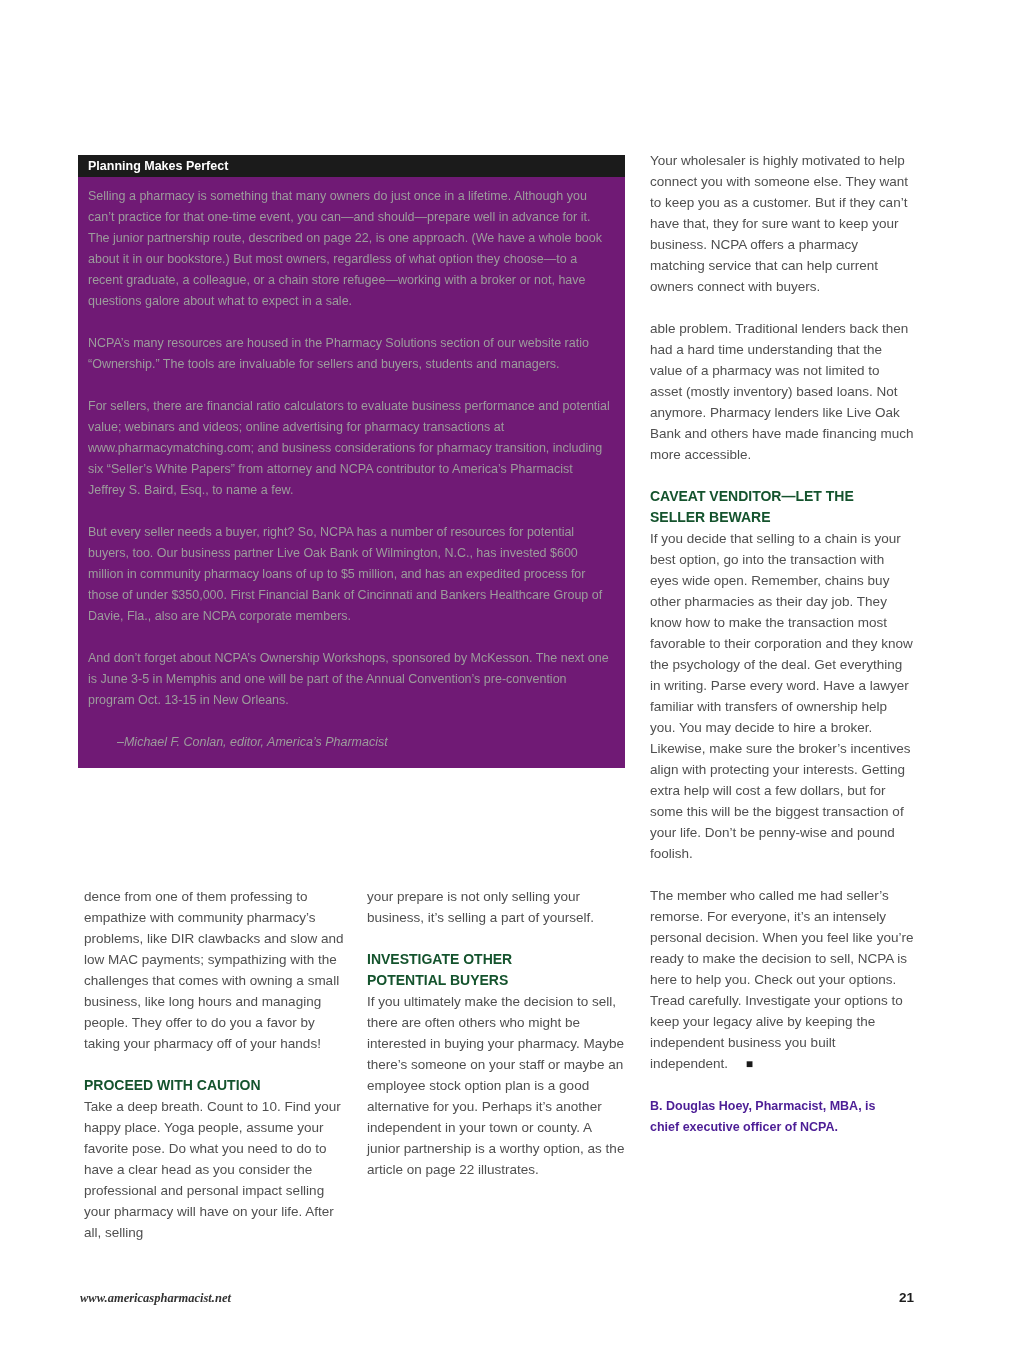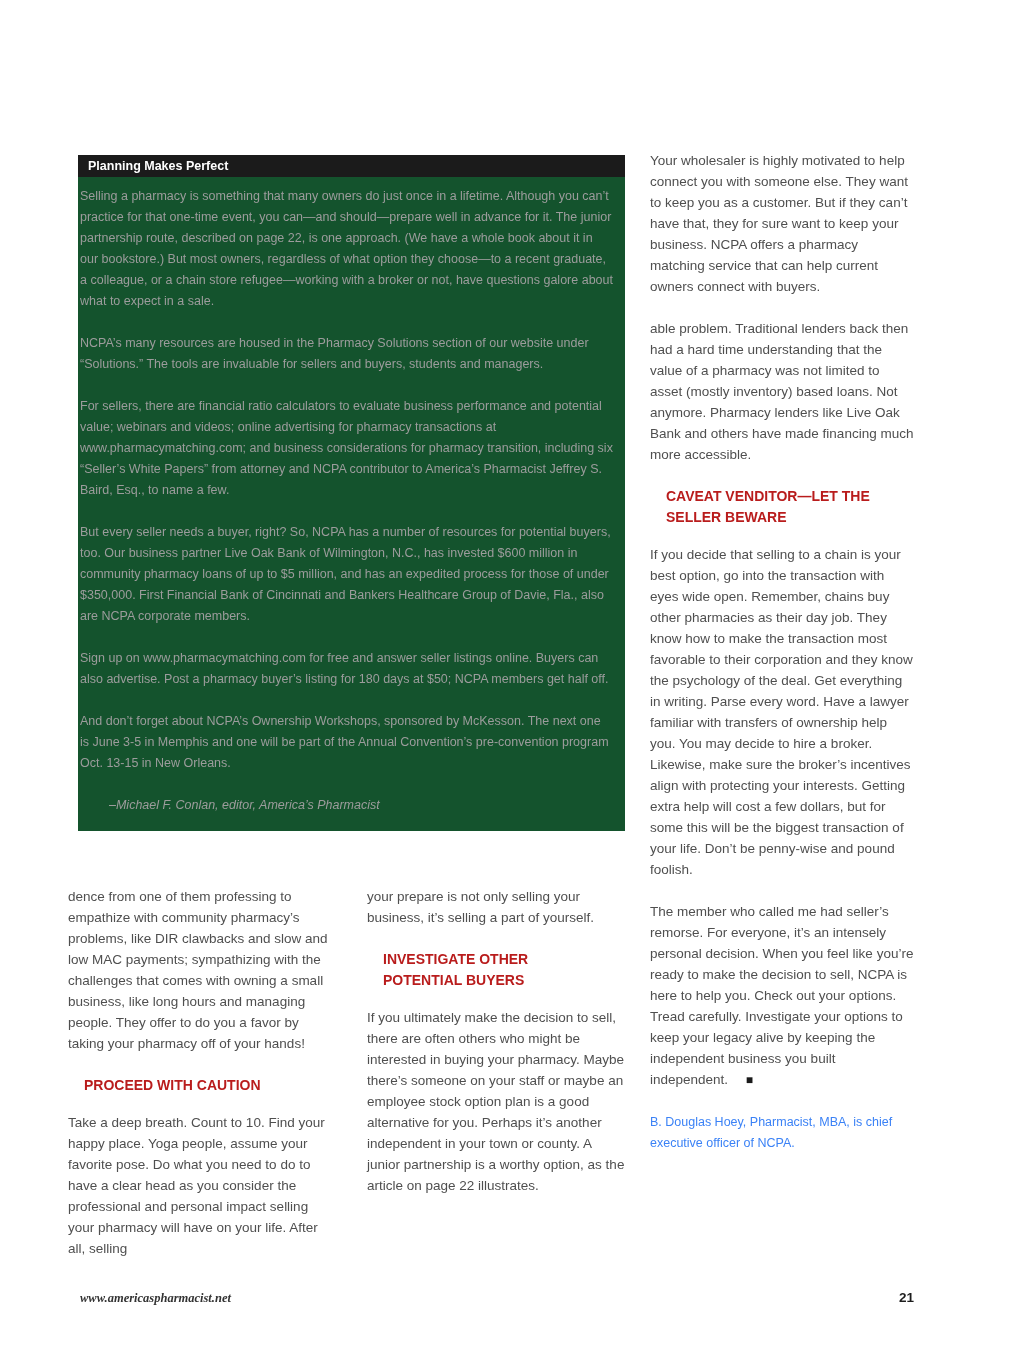--- a/index.html
+++ b/index.html
@@ -19,54 +19,54 @@
   .info-box-header {
     background: #1b1b1b;
     color: #ffffff;
     font-size: 12.5px;
     font-weight: bold;
     line-height: 22px;
     height: 22px;
     padding: 0 10px;
   }
   .info-box-body {
-    background: #14532d;
-    padding: 9px 12px 15px 2px;
+    background: #701a75;
+    padding: 9px 12px 15px 10px;
     color: #9c9c9c;
     font-size: 12.5px;
     line-height: 21px;
   }
   .info-box-body p { margin: 0 0 21px; }
   .info-box-body p:last-child { margin-bottom: 0; margin-left: 29px; }
   .signoff { font-style: italic; }
 
   
   .col {
     position: absolute;
     color: #4f4f4f;
     font-size: 13.5px;
     line-height: 21px;
   }
   .col p { margin: 0 0 21px; }
   .col h3 {
-    color: #b91c1c;
+    color: #14532d;
     font-size: 14px;
     line-height: 21px;
     font-weight: bold;
     white-space: pre-line;
-    margin: 16px;
+    margin: 0;
   }
-  .col-left   { left: 68px;  top: 886px; width: 262px; }
+  .col-left   { left: 84px;  top: 886px; width: 262px; }
   .col-middle { left: 367px; top: 886px; width: 260px; }
   .col-right  { left: 650px; top: 150px; width: 264px; }
 
   .end-mark { color: #1a1a1a; margin-left: 14px; font-size: 12px; }
   .byline {
-    font-weight: normal;
-    color: #3b82f6;
+    font-weight: bold;
+    color: #4c1d95;
     font-size: 12.5px;
     line-height: 21px;
     margin-top: 6px;
     width: 250px;
   }
 
   
   .page-footer {
     position: absolute;
     left: 80px;
@@ -94,24 +94,23 @@
 <body>
 
 <div class="page">
 
   <section class="info-box">
     <header class="info-box-header">
       <span>Planning Makes Perfect</span>
     </header>
     <div class="info-box-body">
       <p>Selling a pharmacy is something that many owners do just once in a lifetime. Although you can’t practice for that one-time event, you can—and should—prepare well in advance for it. The junior partnership route, described on page 22, is one approach. (We have a whole book about it in our bookstore.) But most owners, regardless of what option they choose—to a recent graduate, a colleague, or a chain store refugee—working with a broker or not, have questions galore about what to expect in a sale.</p>
-      <p>NCPA’s many resources are housed in the Pharmacy Solutions section of our website under “Solutions.”  The tools are invaluable for sellers and buyers, students and managers.</p>
+      <p>NCPA’s many resources are housed in the Pharmacy Solutions section of our website ratio “Ownership.”  The tools are invaluable for sellers and buyers, students and managers.</p>
       <p>For sellers, there are financial ratio calculators to evaluate business performance and potential value; webinars and videos; online advertising for pharmacy transactions at www.pharmacymatching.com; and business considerations for pharmacy transition, including six “Seller’s White Papers” from attorney and NCPA contributor to America’s Pharmacist Jeffrey S. Baird, Esq., to name a few.</p>
       <p>But every seller needs a buyer, right? So, NCPA has a number of resources for potential buyers, too. Our business partner Live Oak Bank of Wilmington, N.C., has invested $600 million in community pharmacy loans of up to $5 million, and has an expedited process for those of under $350,000. First Financial Bank of Cincinnati and Bankers Healthcare Group of Davie, Fla., also are NCPA corporate members.</p>
-      <p>Sign up on www.pharmacymatching.com for free and answer seller listings online. Buyers can also advertise. Post a pharmacy buyer’s listing for 180 days at $50; NCPA members get half off.</p>
       <p>And don’t forget about NCPA’s Ownership Workshops, sponsored by McKesson. The next one is June 3-5 in Memphis and one will be part of the Annual Convention’s pre-convention program Oct. 13-15 in New Orleans.</p>
       <p class="signoff">–Michael F. Conlan, editor, America’s Pharmacist</p>
     </div>
   </section>
 
   <div class="col col-left">
     <p>dence from one of them professing to empathize with community pharmacy’s problems, like DIR clawbacks and slow and low MAC payments; sympathizing with the challenges that comes with owning a small business, like long hours and managing people. They offer to do you a favor by taking your pharmacy off of your hands!</p>
     <h3>PROCEED WITH CAUTION</h3>
     <p>Take a deep breath. Count to 10. Find your happy place. Yoga people, assume your favorite pose. Do what you need to do to have a clear head as you consider the professional and personal impact selling your pharmacy will have on your life. After all, selling</p>
   </div>

